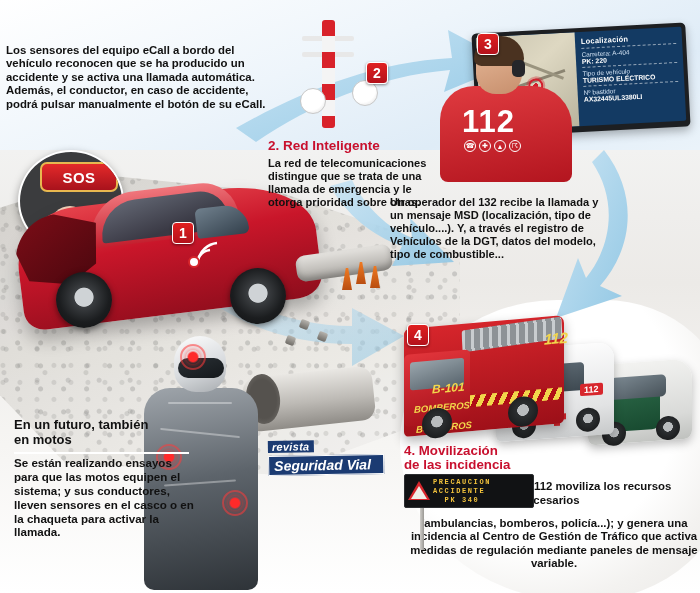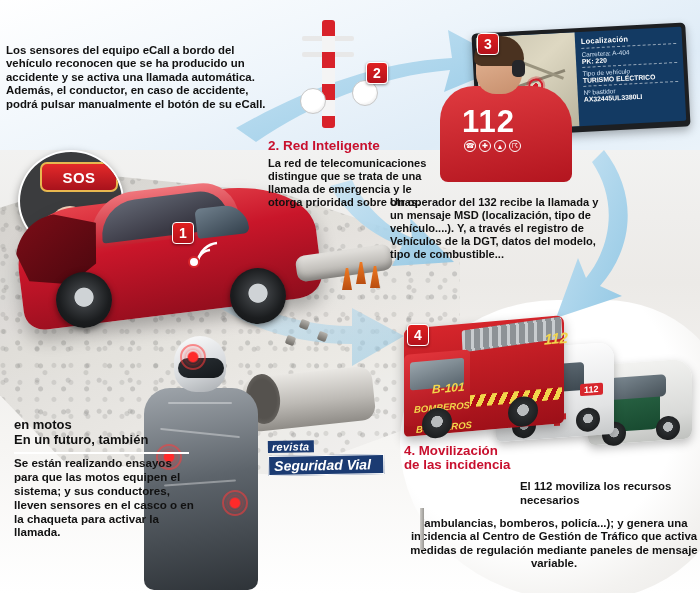--- a/index.html
+++ b/index.html
@@ -576,39 +576,47 @@
   <div class="marker" id="marker4">4</div>
 
   <div class="tblock" id="block4">
     <div class="t-title">4. Movilización</div>
     <div class="t-title">de las incidencia</div>
     <div class="t-body" style="margin-top:44px;">(ambulancias, bomberos, policía...); y genera una incidencia al Centro de Gestión de Tráfico que activa medidas de regulación mediante paneles de mensaje variable.</div>
   </div>
   <div id="block4-lead">El 112 moviliza los recursos necesarios</div>
 
   <div class="vms-post"></div>
+  <div class="vms">
+    <div class="vms-tri"></div>
+    <div class="vms-lines">
+      <div class="vms-line">PRECAUCION</div>
+      <div class="vms-line">ACCIDENTE</div>
+      <div class="vms-line" style="text-align:center;">PK 340</div>
+    </div>
+  </div>
 
   <div class="moto-figure">
     <div class="moto-body"></div>
     <div class="moto-suit-line" style="left:30px;top:66px;width:64px;height:2px;"></div>
     <div class="moto-suit-line" style="left:22px;top:96px;width:80px;height:2px;transform:rotate(6deg);"></div>
     <div class="moto-suit-line" style="left:26px;top:146px;width:72px;height:2px;transform:rotate(-4deg);"></div>
     <div class="moto-helmet"></div>
     <div class="moto-visor"></div>
     <div class="sensor-ring" style="left:42px;top:8px;"></div>
     <div class="sensor-dot" style="left:48px;top:14px;"></div>
     <div class="sensor-ring" style="left:18px;top:108px;"></div>
     <div class="sensor-dot" style="left:24px;top:114px;"></div>
     <div class="sensor-ring" style="left:84px;top:154px;"></div>
     <div class="sensor-dot" style="left:90px;top:160px;"></div>
   </div>
 
   <div id="blockmoto">
+    <div class="t-title">En un futuro, también</div>
     <div class="t-title">en motos</div>
-    <div class="t-title">En un futuro, también</div>
     <div class="moto-rule"></div>
     <div class="t-body">Se están realizando ensayos para que las motos equipen el sistema; y sus conductores, lleven sensores en el casco o en la chaqueta para activar la llamada.</div>
   </div>
 
   <div class="logo">
     <div class="logo-top">revista</div>
     <div class="logo-bot">Seguridad Vial</div>
   </div>
 
 </div>

